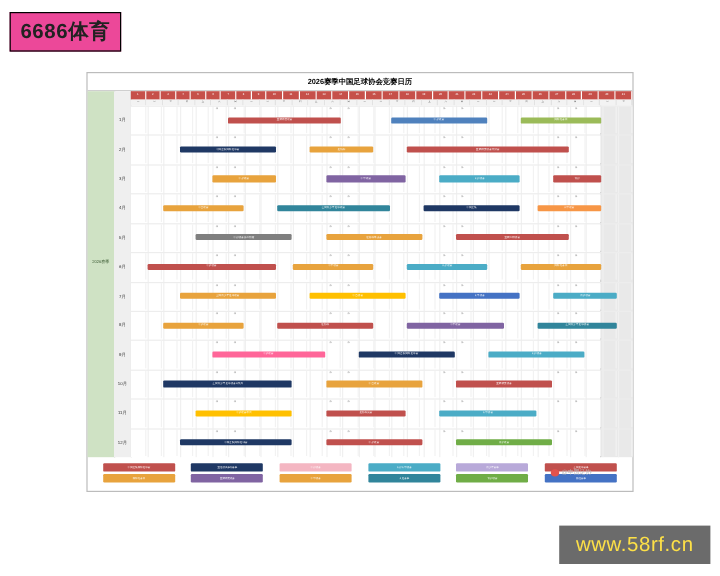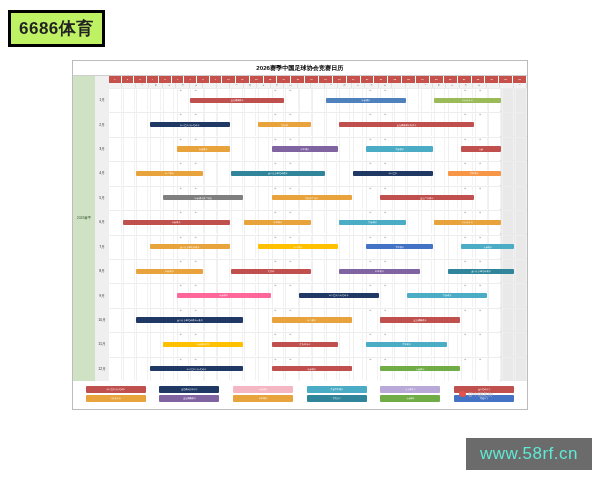--- a/index.html
+++ b/index.html
@@ -6,33 +6,33 @@
   body{
     width:600px;height:480px;
     background:#ffffff;
     font-family:"Liberation Sans","DejaVu Sans",sans-serif;
     position:relative;
     overflow:hidden;
   }
   
   .wm-top{
     position:absolute;left:8px;top:10px;
-    background:#bef264;
+    background:#ec4899;
     color:#222;
     font-size:17px;
     font-weight:bold;
     padding:4px 8px;
-    border:3px solid #000000;
+    border:1px solid #000000;
     letter-spacing:0.5px;
   }
   
   .wm-bottom{
     position:absolute;right:8px;bottom:10px;
     background:#6b6b6b;
-    color:#5eead4;
+    color:#fde047;
     font-size:17px;
     padding:6px 14px;
     letter-spacing:0.5px;
   }
   
   .sheet{
     position:absolute;
     left:72px;top:60px;
     width:456px;height:350px;
     background:#ffffff;

